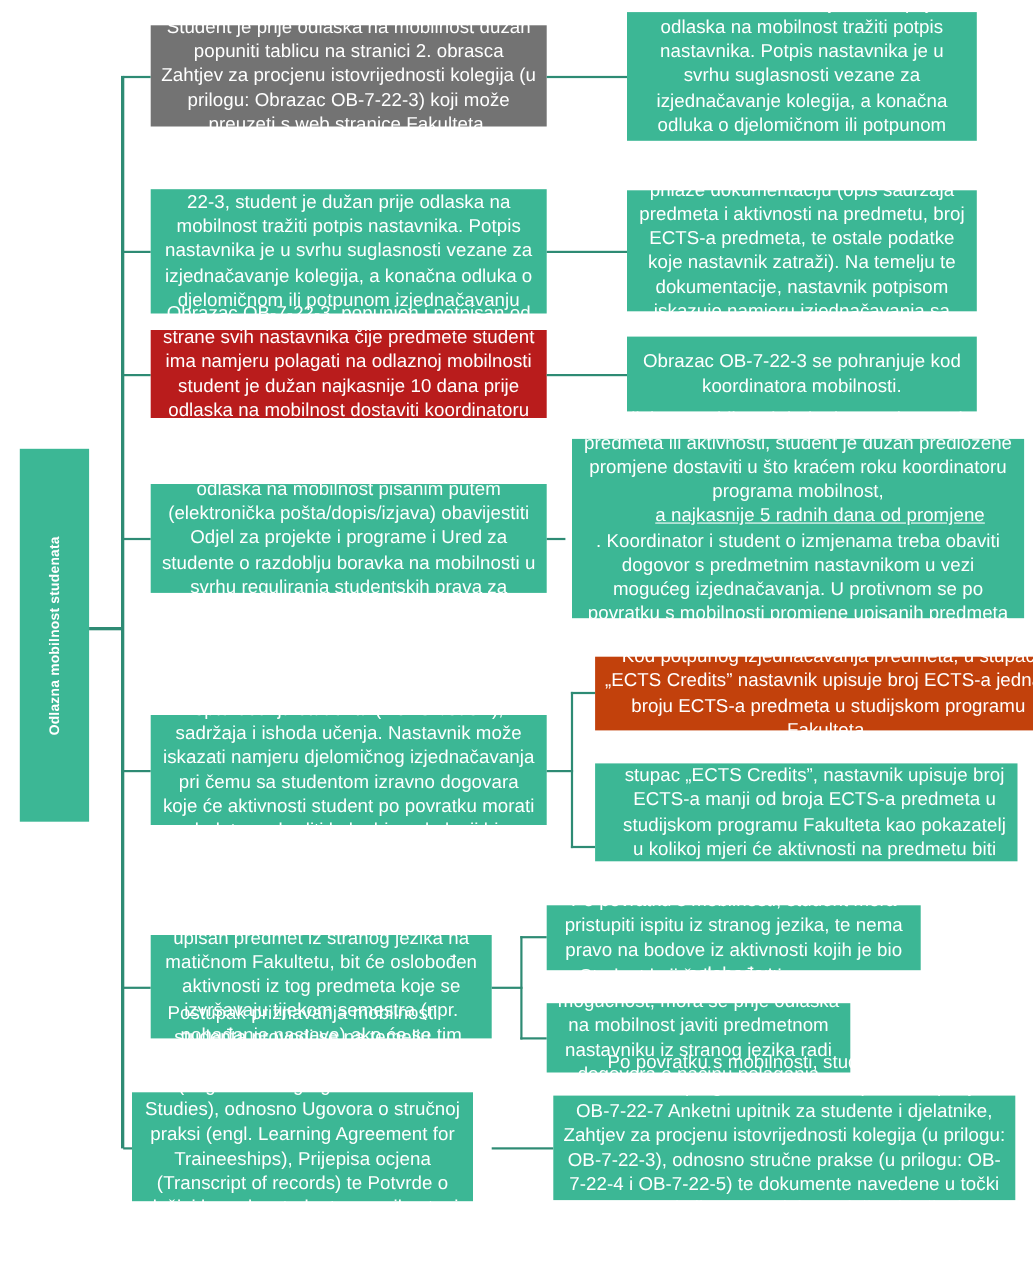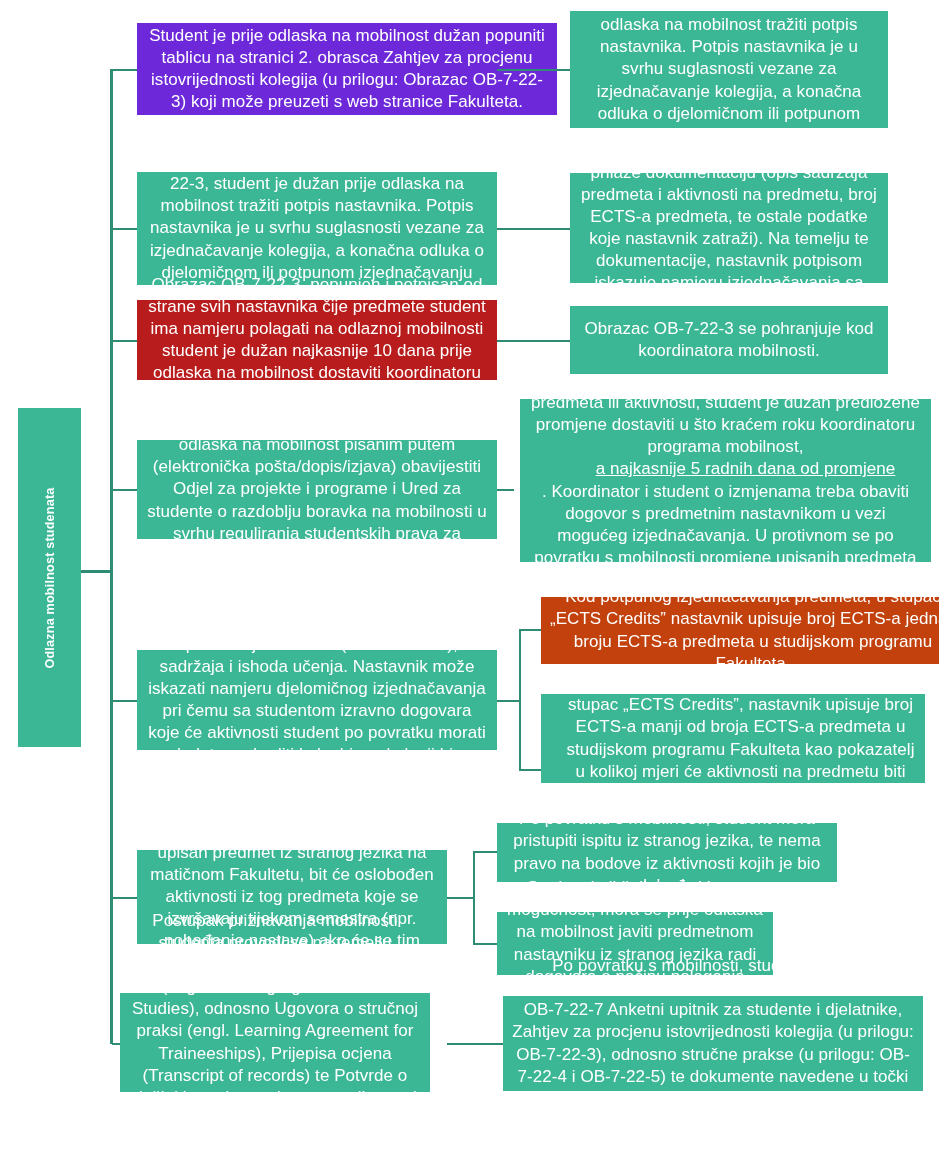--- a/index.html
+++ b/index.html
@@ -59,21 +59,21 @@
 
   <div class="rootbox" style="left: 18px; top: 408px; width: 63px; height: 339px; background: rgb(60, 183, 149); color: rgb(255, 255, 255);">
     <div class="vtext">Odlazna mobilnost studenata</div>
   </div>
 
   <div class="hline" style="left: 81px; top: 570px; width: 31px; height: 3px; background: rgb(46, 139, 116);"></div>
 
   <div class="vline" style="left: 110px; top: 69px; width: 3px; height: 975px; background: rgb(46, 139, 116);"></div>
 
   <div class="hline" style="left: 112px; top: 69px; width: 25px; background: rgb(46, 139, 116);"></div>
-  <div class="box" style="left: 137px; top: 23px; width: 420px; height: 92px; background: #6d28d9; color: rgb(255, 255, 255); justify-content: flex-end;">
+  <div class="box" style="left: 137px; top: 23px; width: 360px; height: 92px; background: #737373; color: rgb(255, 255, 255); justify-content: flex-end;">
     <span>Student je prije odlaska na mobilnost dužan popuniti tablicu na stranici  2. obrasca Zahtjev za procjenu istovrijednosti kolegija (u prilogu: Obrazac OB-7-22-3) koji može preuzeti s web stranice Fakulteta.</span>
   </div>
   <div class="hline" style="left: 497px; top: 69px; width: 73px; background: rgb(46, 139, 116);"></div>
   <div class="box" style="left: 570px; top: 11px; width: 318px; height: 117px; background: rgb(60, 183, 149); color: rgb(255, 255, 255);">
     <span>Za predmete koje navede u obrascu OB-7-22-3, student je dužan prije odlaska na mobilnost tražiti potpis nastavnika. Potpis nastavnika je u svrhu suglasnosti vezane za izjednačavanje kolegija, a konačna odluka o djelomičnom ili potpunom izjednačavanju propisana je u nastavku ove procedure.</span>
   </div>
 
   <div class="hline" style="left: 112px; top: 228px; width: 25px; background: rgb(46, 139, 116);"></div>
   <div class="box" style="left: 137px; top: 172px; width: 360px; height: 113px; background: rgb(60, 183, 149); color: rgb(255, 255, 255);">
     <span>Za predmete koje navede u obrascu OB-7-22-3, student je dužan prije odlaska na mobilnost tražiti potpis nastavnika. Potpis nastavnika je u svrhu suglasnosti vezane za izjednačavanje kolegija, a konačna odluka o djelomičnom ili potpunom izjednačavanju propisana je u nastavku ove procedure.</span>

